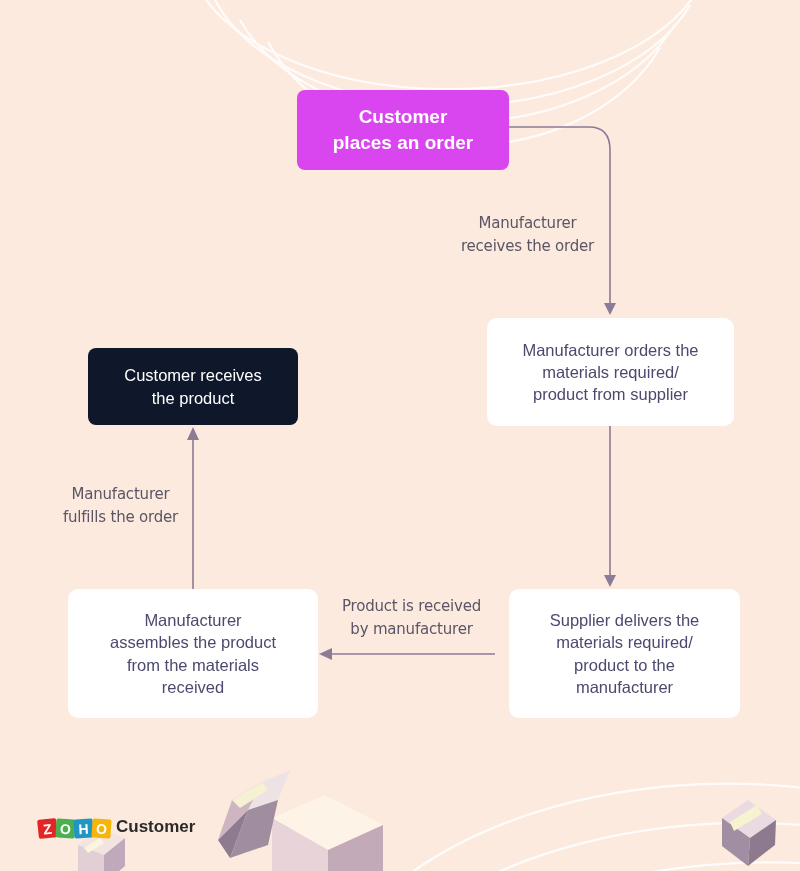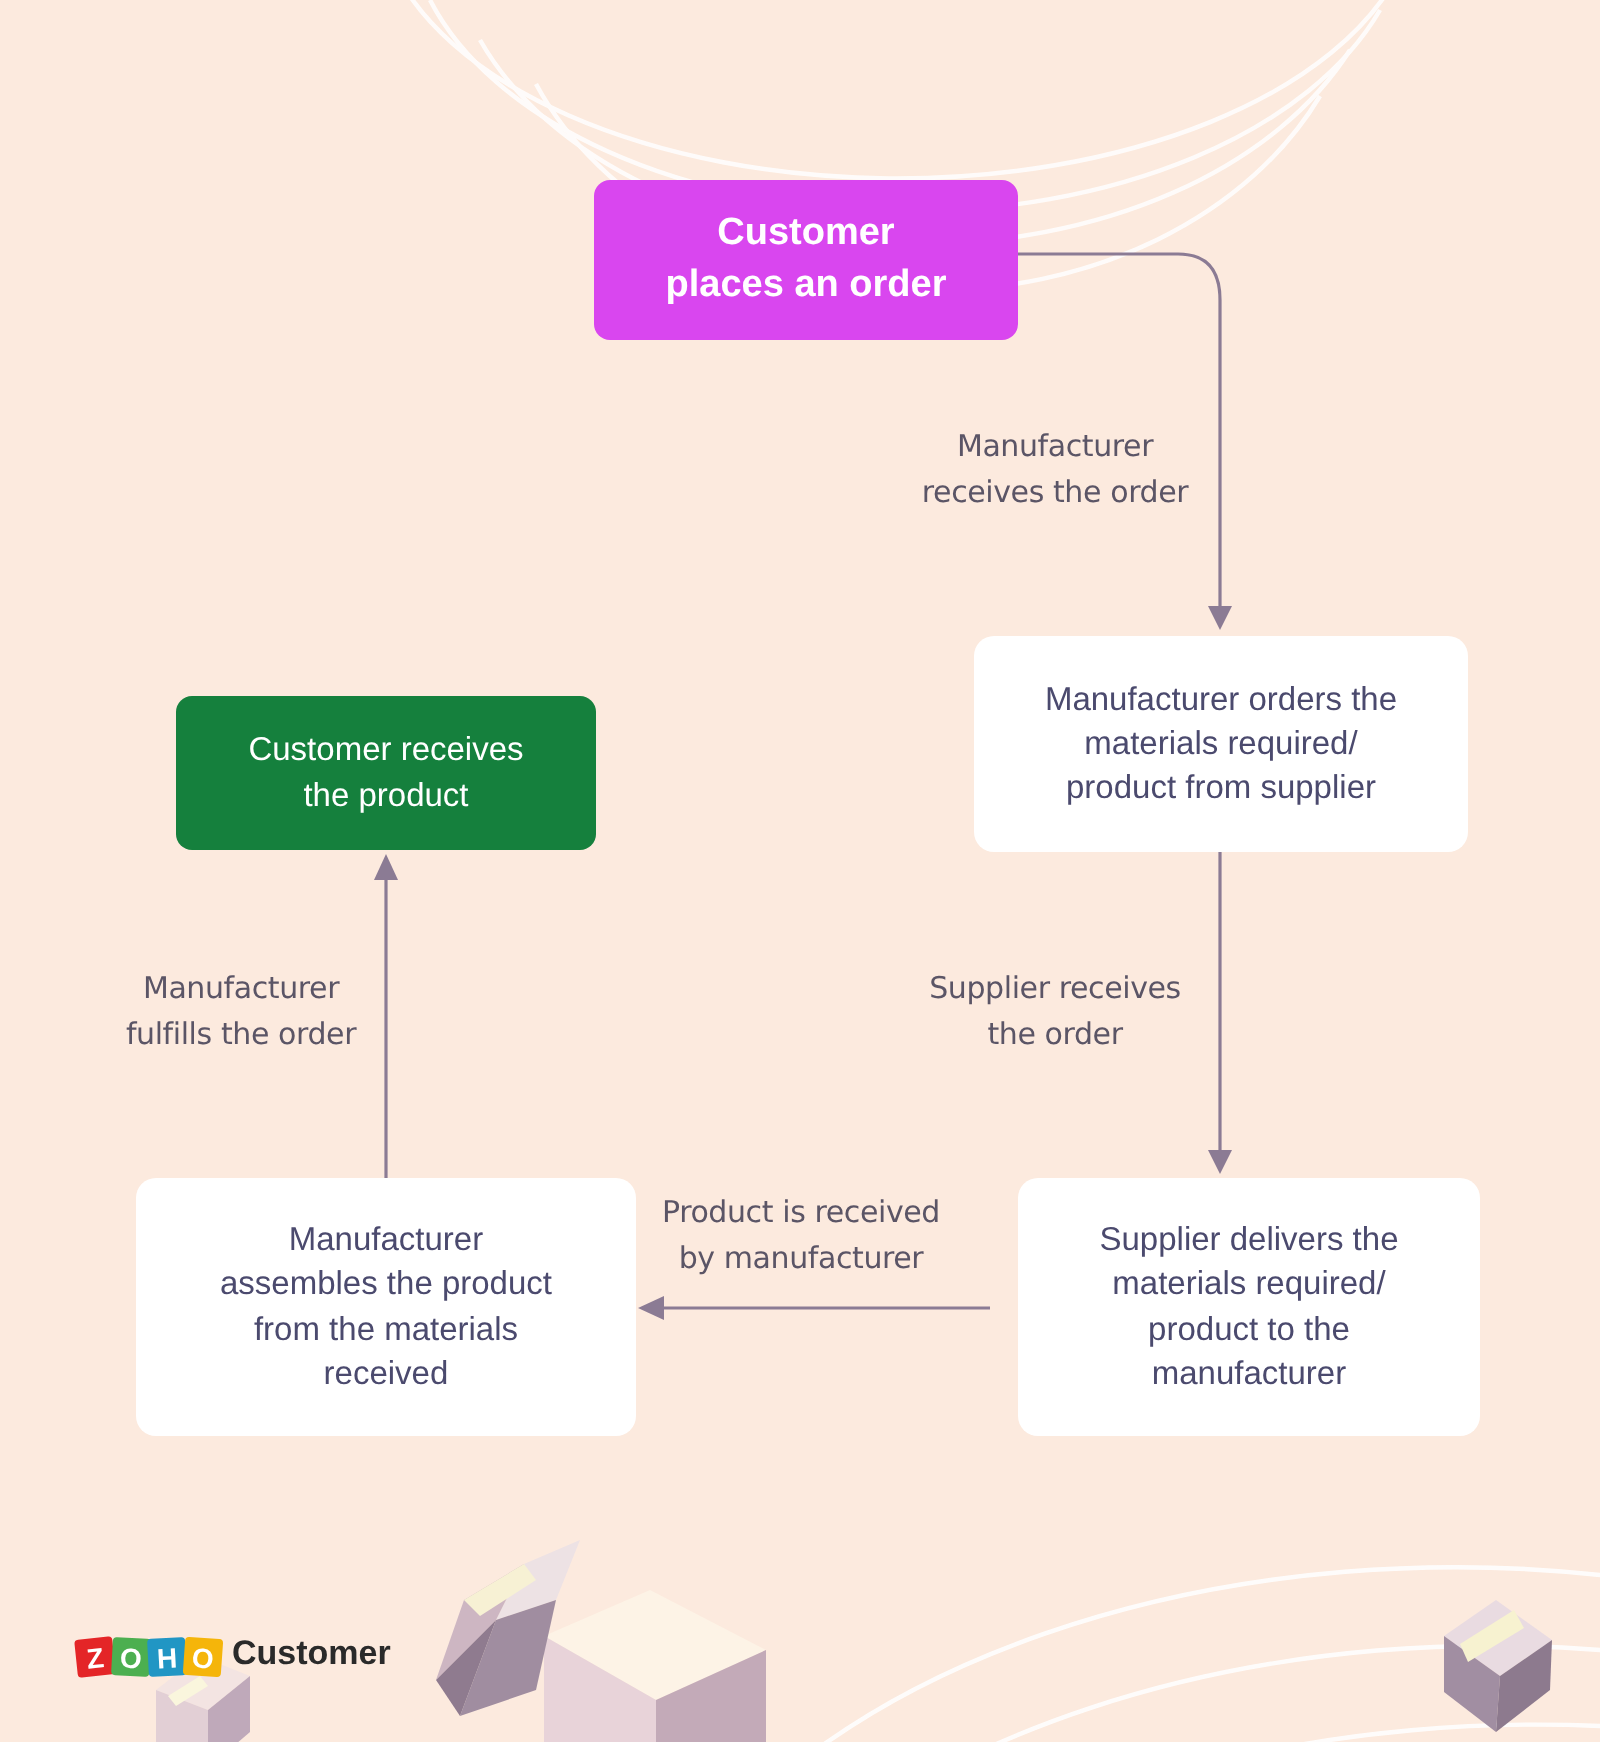--- a/index.html
+++ b/index.html
@@ -50,21 +50,21 @@
     white-space: pre-line;
     display: block;
   }
   .node-orange {
     background: #d946ef;
     color: #ffffff;
     font-weight: bold;
     font-size: 19px;
   }
   .node-green {
-    background: #15803d;
+    background: #0f172a;
     color: #ffffff;
     font-weight: normal;
     font-size: 16.5px;
   }
   .node-white {
     background: #ffffff;
     color: #4b4a6e;
     font-weight: normal;
     font-size: 16.5px;
     border-radius: 10px;
@@ -215,24 +215,22 @@
   </div>
 
   <div class="node node-green" style="left:88px; top:348px; width:210px; height:77px;">
     <span class="node-text">Customer receives
 the product</span>
   </div>
 
   <div class="edge-label" style="left:445px; top:212px; width:165px;">Manufacturer
 receives the order</div>
 
-  <div class="edge-label" style="left:445px; top:483px; width:165px;">Supplier receives
-the order</div>
-
-  <div class="edge-label" style="left:318px; top:595px; width:165px;">Product is received
+
+  <div class="edge-label" style="left:329px; top:595px; width:165px;">Product is received
 by manufacturer</div>
 
   <div class="edge-label" style="left:38px; top:483px; width:165px;">Manufacturer
 fulfills the order</div>
 
   <div class="logo">
     <span class="logo-tiles">
       <span class="tile tile-z">Z</span>
       <span class="tile tile-o1">O</span>
       <span class="tile tile-h">H</span>

